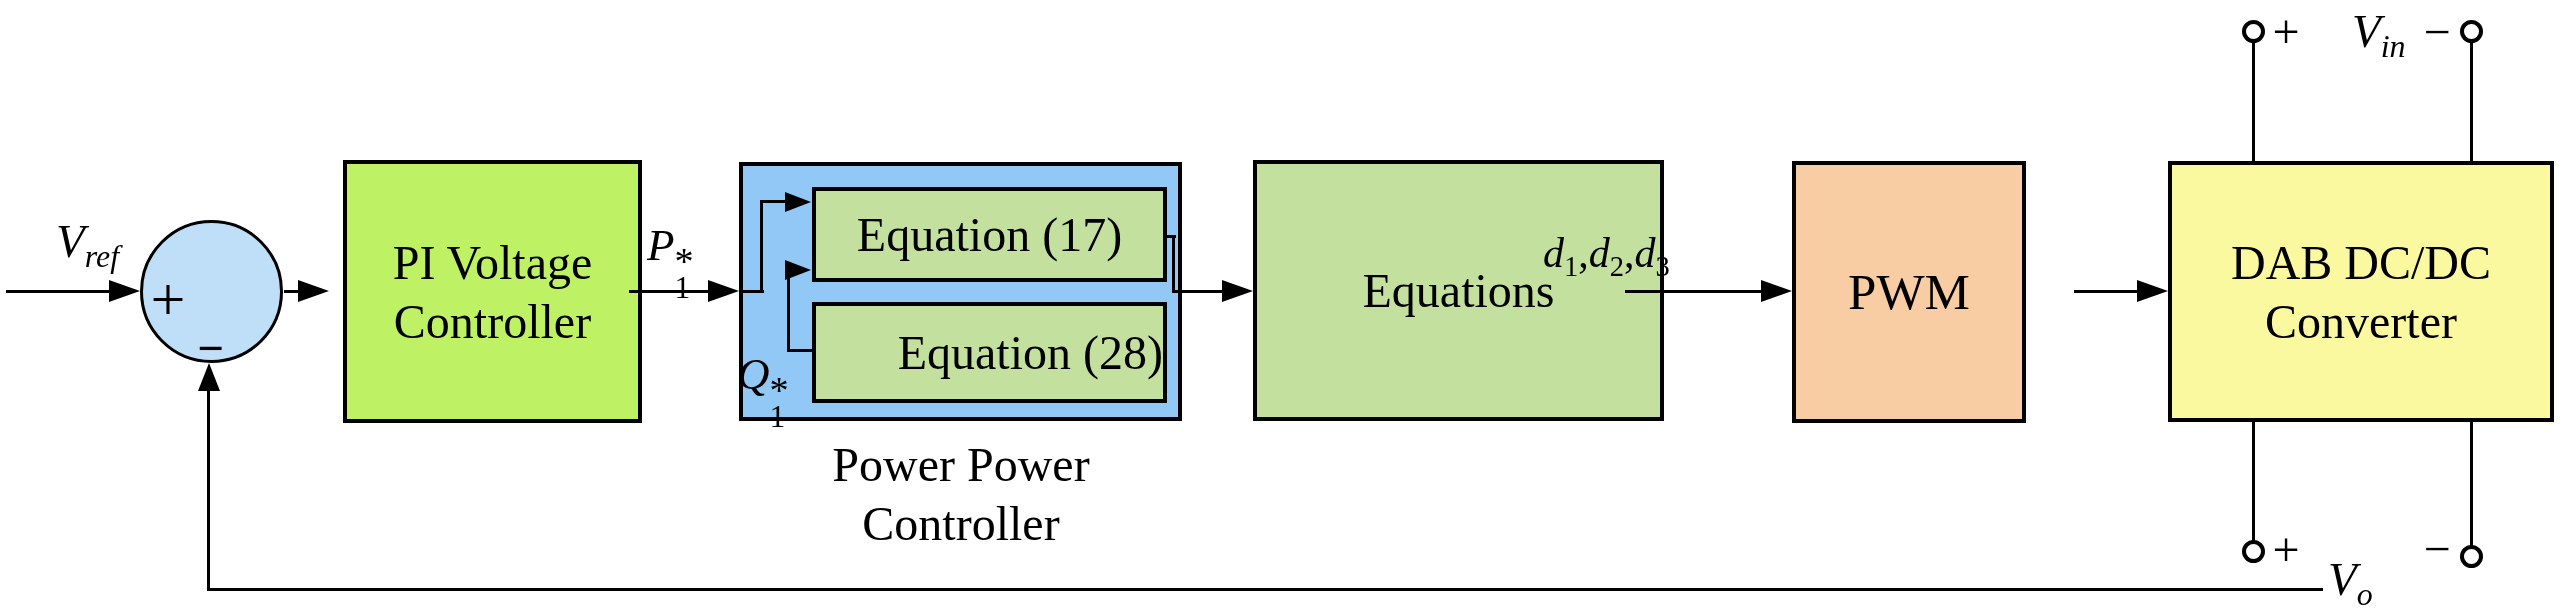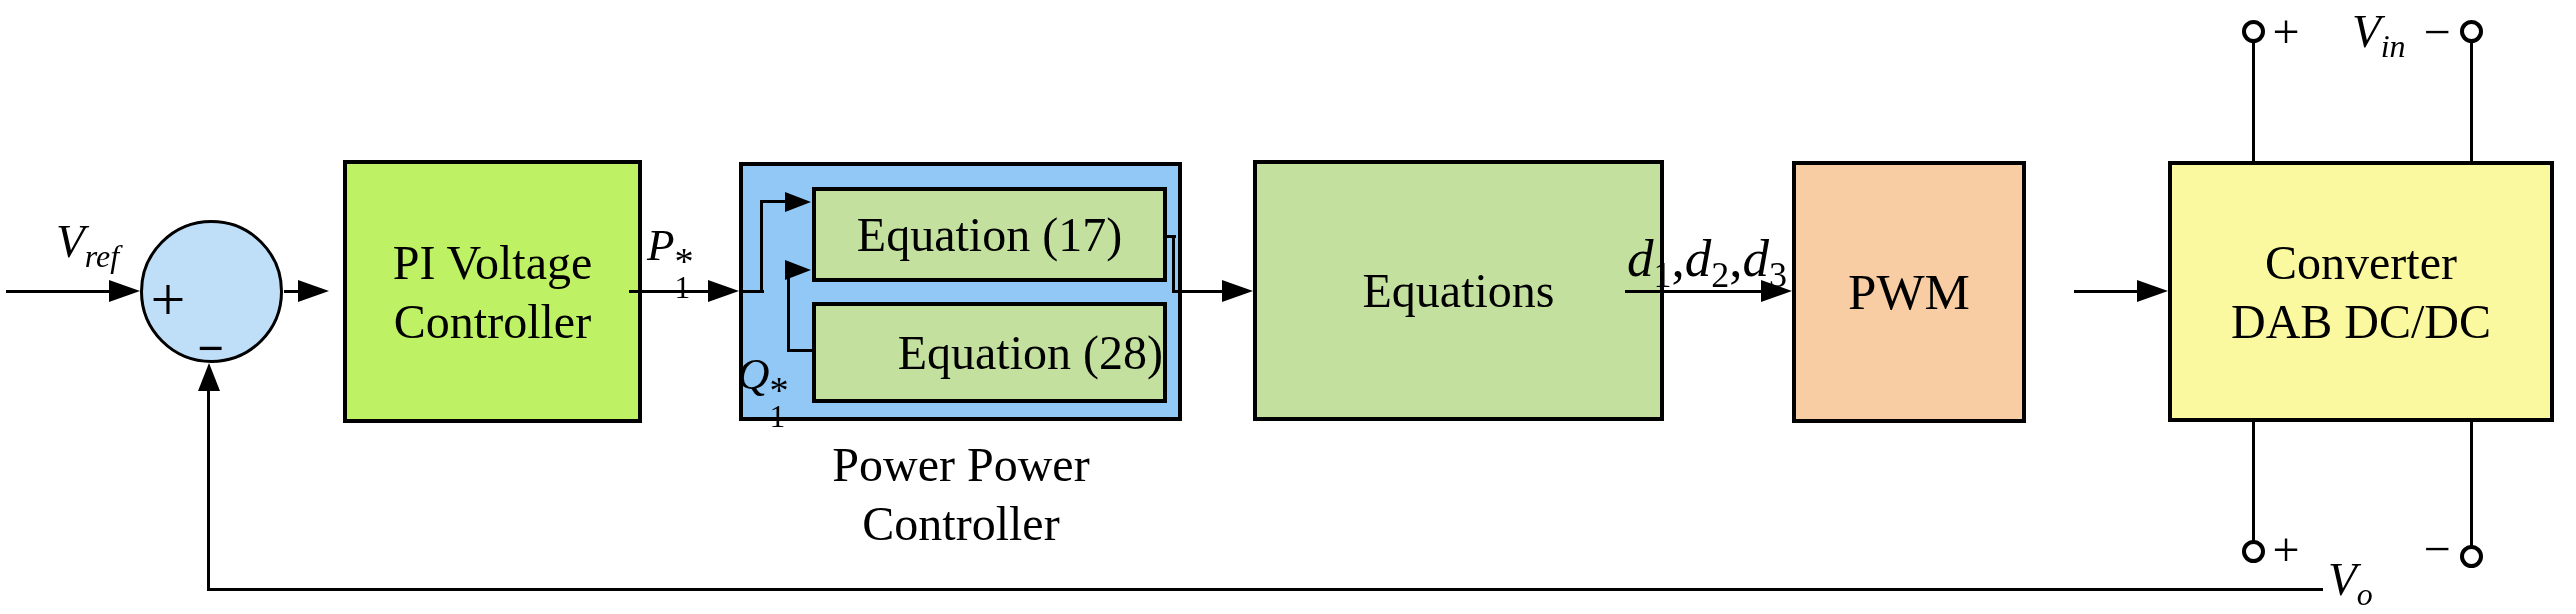--- a/index.html
+++ b/index.html
@@ -84,22 +84,22 @@
 
   <div class="block bg-green" style="left:1253px;top:160px;width:411px;height:261px;line-height:65px;">
     <span>Equations</span>
   </div>
 
   <div class="block bg-orange" style="left:1792px;top:161px;width:234px;height:262px;">
     <span style="font-size:51px;">PWM</span>
   </div>
 
   <div class="block bg-yellow" style="left:2168px;top:161px;width:386px;height:261px;">
+    <span>DAB DC/DC</span>
     <span>Converter</span>
-    <span>DAB DC/DC</span>
   </div>
 
   <div class="hline" style="left:6.2px;top:290px;width:104px;height:3.1px;"></div>
   <div class="arrow-r" style="left:109px;top:280px;"></div>
 
   <div class="hline" style="left:284px;top:290px;width:19.5px;height:3.1px;"></div>
   <div class="arrow-r" style="left:298px;top:280px;"></div>
 
   <div class="hline" style="left:629px;top:290px;width:82px;height:3.1px;"></div>
   <div class="arrow-r" style="left:708px;top:280px;"></div>
@@ -155,21 +155,21 @@
       </span>
   </span>
 
   <span class="lbl" style="left:737px;top:352px;font-size:45px;">
     <i>Q</i><span class="stk">
         <span class="stk-sup">*</span>
         <span class="stk-sub">1</span>
       </span>
   </span>
 
-  <span class="lbl" style="left:1627px;top:232px;font-size:53px;">
+  <span class="lbl" style="left:1543px;top:232px;font-size:42px;">
     <i>d</i><sub>1</sub><span>,</span><i>d</i><sub>2</sub><span>,</span><i>d</i><sub>3</sub>
   </span>
 
   <span class="lbl" style="left:2338px;top:7.8px;margin-left:14px;">
     <i>V</i><sub><i>in</i></sub>
   </span>
 
   <span class="lbl" style="left:2328px;top:556px;">
     <i>V</i><sub><i>o</i></sub>
   </span>

